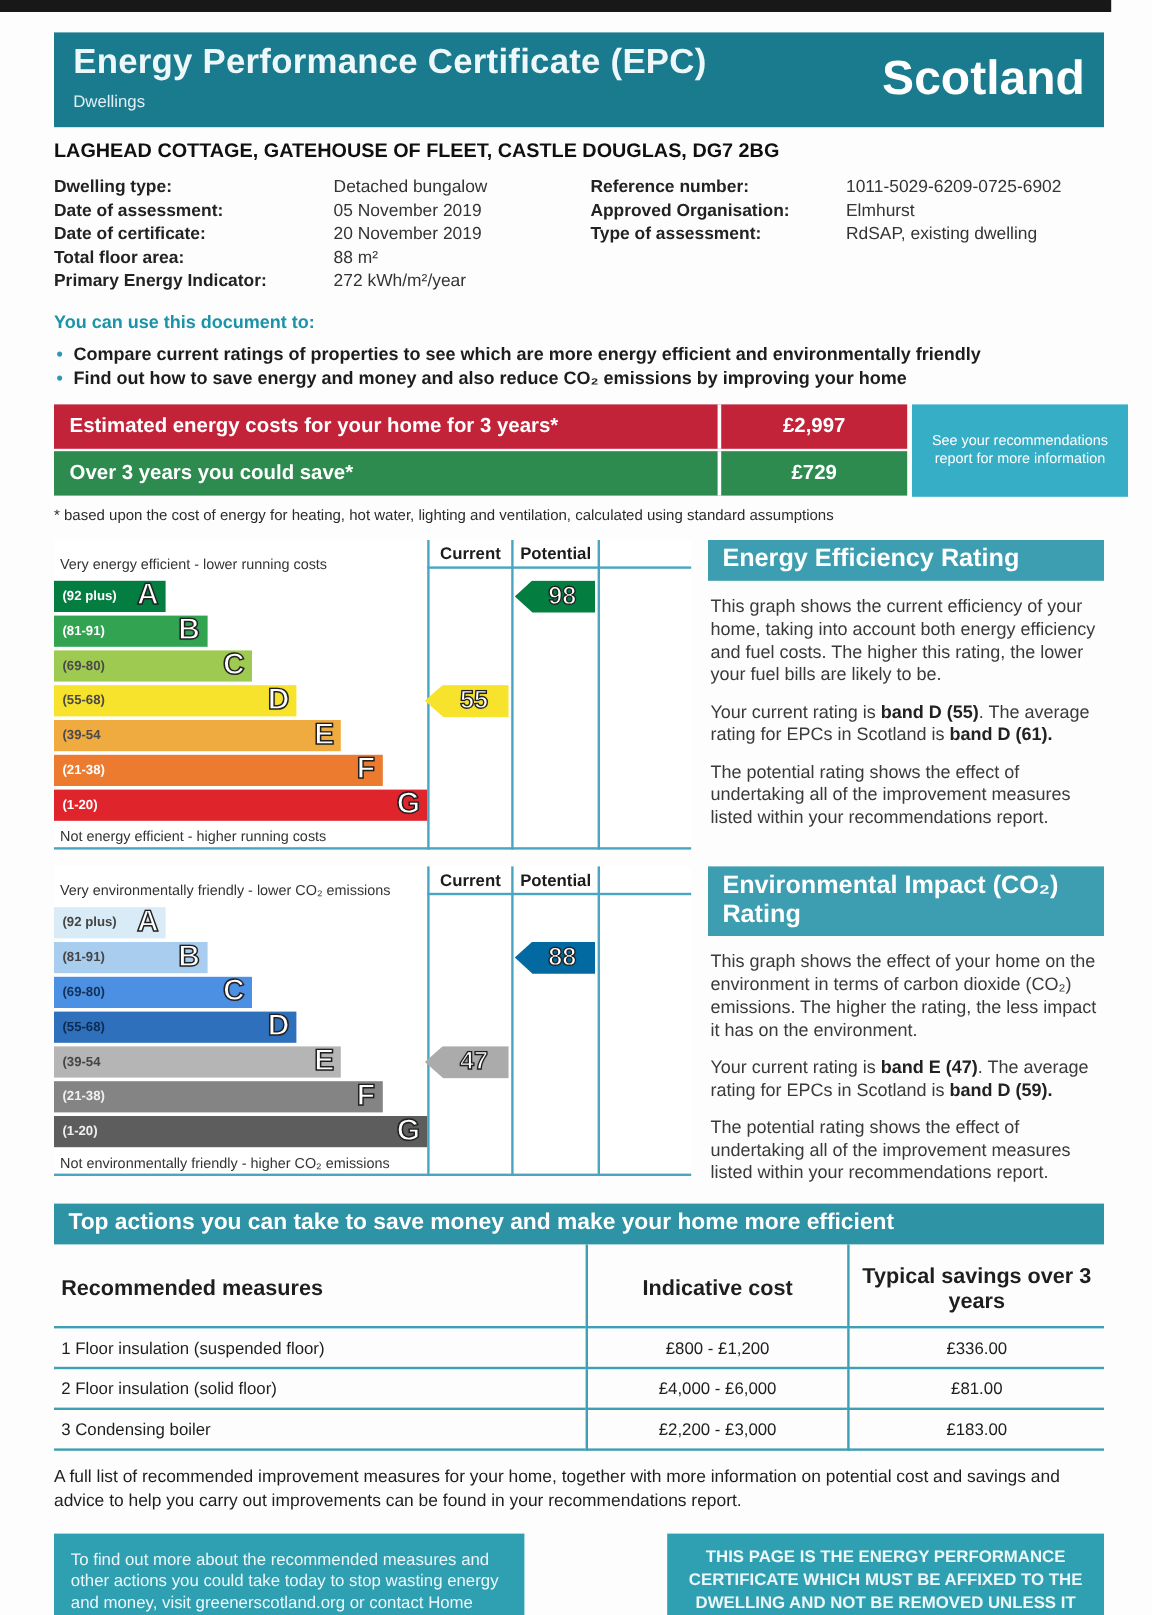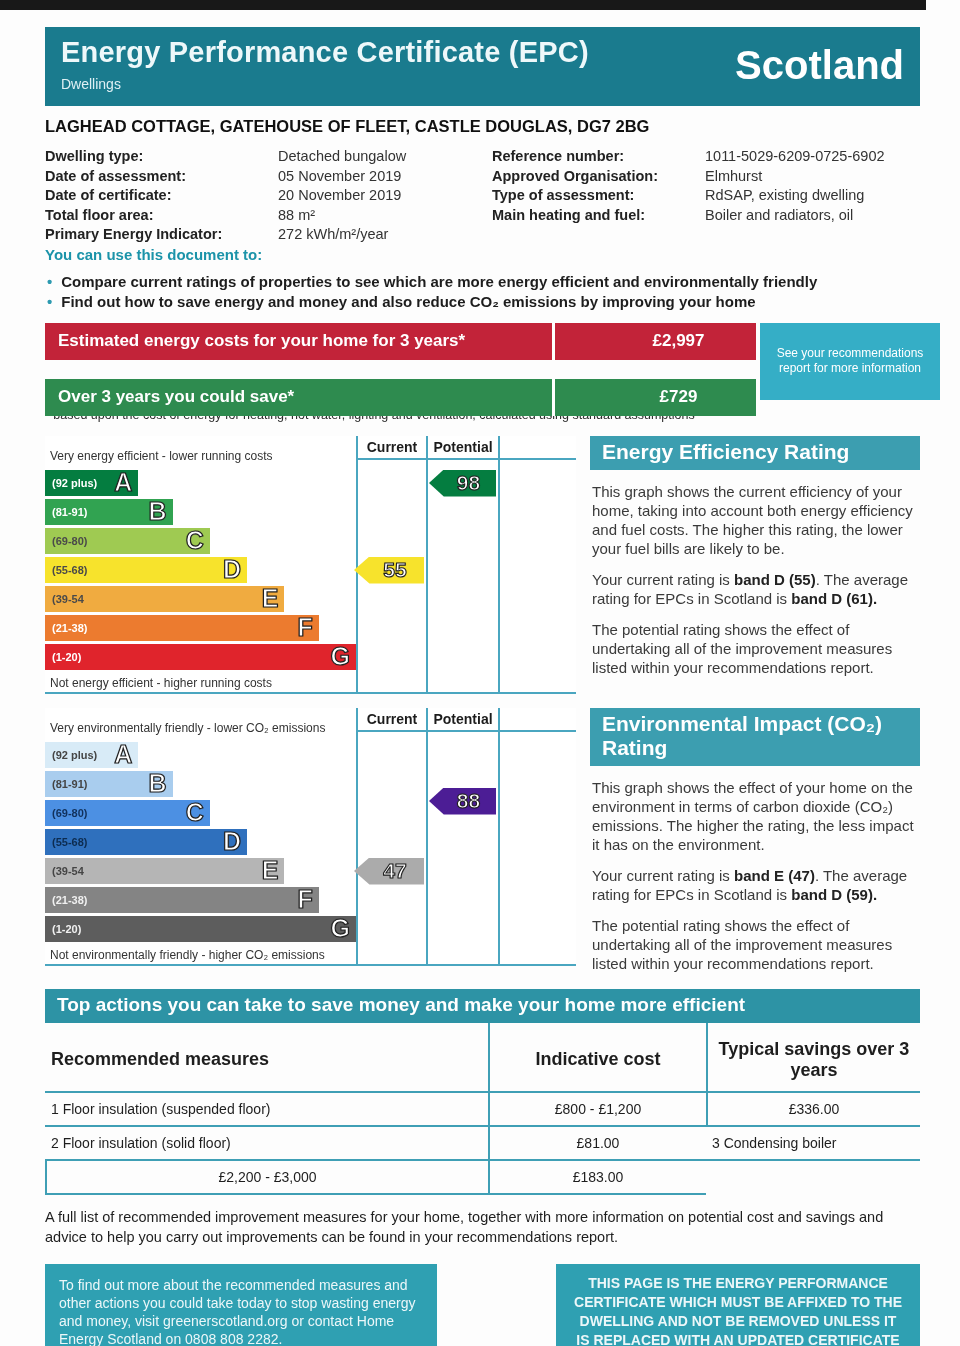--- a/index.html
+++ b/index.html
@@ -22,31 +22,31 @@
   
   .details{display:flex;margin-top:11px;font-size:14.5px;line-height:19.5px;}
   .d-left{width:447px;}
   .d-right{flex:1;}
   .d-row{display:flex;}
   .d-left .d-lbl{font-weight:bold;width:233px;flex:none;}
   .d-right .d-lbl{font-weight:bold;width:213px;flex:none;}
   .d-val{color:#333;}
 
   
-  .usage-h{margin-top:1px;font-size:15px;font-weight:bold;color:#1b93a9;}
+  .usage-h{margin-top:15px;font-size:15px;font-weight:bold;color:#1b93a9;}
   .bullets{margin-top:9px;}
   .bullet{display:flex;font-size:15px;font-weight:bold;color:#1d1d1d;line-height:20px;}
   .bullet::before{content:"•";color:#2d9ab0;margin:0 9px 0 2px;font-weight:bold;}
 
   
   .costs{position:relative;margin-top:11px;height:78px;}
   .cost-row{position:absolute;left:0;width:711px;height:37px;display:flex;}
-  .cost-row.r2{top:56px;}
+  .cost-row.r2{top:39px;}
   .cost-lbl{flex:1;display:flex;align-items:center;padding-left:13px;color:#fff;font-weight:bold;font-size:17px;border-right:3px solid #fff;}
-  .cost-val{width:155px;flex:none;display:flex;align-items:center;justify-content:center;color:#fff;font-weight:bold;font-size:17px;padding-left:46px;}
+  .cost-val{width:155px;flex:none;display:flex;align-items:center;justify-content:center;color:#fff;font-weight:bold;font-size:17px;}
   .cost-side{position:absolute;left:715px;top:0;width:180px;height:77px;background:#35aec6;color:#fff;
     display:flex;align-items:center;justify-content:center;text-align:center;font-size:12px;line-height:15.5px;padding:0 8px;box-sizing:border-box;}
   .footnote{margin-top:7px;font-size:12.5px;color:#2b2b2b;}
 
   
   .rating-row{display:flex;margin-top:14px;}
   .chart{width:531px;height:258px;position:relative;flex:none;background:#fff;}
   .vline{position:absolute;top:0;bottom:0;width:2px;background:#4aa6c0;}
   .hline{position:absolute;height:2px;background:#4aa6c0;}
   .col-head{position:absolute;top:3px;font-weight:bold;font-size:14px;color:#1c1c1c;text-align:center;}
@@ -126,24 +126,20 @@
           <span class="d-val">1011-5029-6209-0725-6902</span>
         </div>
       <div class="d-row">
           <span class="d-lbl">Approved Organisation:</span>
           <span class="d-val">Elmhurst</span>
         </div>
       <div class="d-row">
           <span class="d-lbl">Type of assessment:</span>
           <span class="d-val">RdSAP, existing dwelling</span>
         </div>
-      <div class="d-row">
-          <span class="d-lbl">Main heating and fuel:</span>
-          <span class="d-val">Boiler and radiators, oil</span>
-        </div>
     </div>
   </div>
 
   <div class="usage-h">You can use this document to:</div>
   <div class="bullets">
     <div class="bullet">Compare current ratings of properties to see which are more energy efficient and environmentally friendly</div>
     <div class="bullet">Find out how to save energy and money and also reduce CO₂ emissions by improving your home</div>
   </div>
 
   <div class="costs">
@@ -251,21 +247,21 @@
             <span class="letter">F</span>
           </div>
         <div class="band" style="width: 100%; background: rgb(93, 93, 93);">
             <span class="range" style="color: rgb(240, 240, 240);">(1-20)</span>
             <span class="letter">G</span>
           </div>
       </div>
       <div class="arrow arr-cur" style="top: 150px; background: rgb(171, 171, 171);">
           <span class="num">47</span>
         </div>
-      <div class="arrow arr-pot" style="top: 80px; background: #4c1d95;">
+      <div class="arrow arr-pot" style="top: 63px; background: #0369a1;">
           <span class="num">88</span>
         </div>
       <div class="cap" style="top:240px;">Not environmentally friendly - higher CO₂ emissions</div>
     </div>
     <div class="panel">
       <div class="panel-banner">Environmental Impact (CO₂) Rating</div>
       <p>This graph shows the effect of your home on the environment in terms of carbon dioxide (CO₂) emissions. The higher the rating, the less impact it has on the environment.</p>
       <p><span>Your current rating is </span><b>band E (47)</b><span>. The average rating for EPCs in Scotland is </span><b>band D (59).</b></p>
       <p>The potential rating shows the effect of undertaking all of the improvement measures listed within your recommendations report.</p>
     </div>
@@ -275,20 +271,21 @@
   <div class="atable">
     <div class="cell head c1">Recommended measures</div>
     <div class="cell head c2">Indicative cost</div>
     <div class="cell head c3">Typical savings over 3 years</div>
 
     <div class="cell c1">1 Floor insulation (suspended floor)</div>
     <div class="cell c2">£800 - £1,200</div>
     <div class="cell c3">£336.00</div>
 
     <div class="cell c1">2 Floor insulation (solid floor)</div>
+    <div class="cell c2">£4,000 - £6,000</div>
     <div class="cell c3">£81.00</div>
 
     <div class="cell c1">3 Condensing boiler</div>
     <div class="cell c2">£2,200 - £3,000</div>
     <div class="cell c3">£183.00</div>
   </div>
   <div class="note">A full list of recommended improvement measures for your home, together with more information on potential cost and savings and advice to help you carry out improvements can be found in your recommendations report.</div>
 
   <div class="footer">
     <div class="fbox fbox-left">To find out more about the recommended measures and other actions you could take today to stop wasting energy and money, visit greenerscotland.org or contact Home Energy Scotland on 0808 808 2282.</div>

